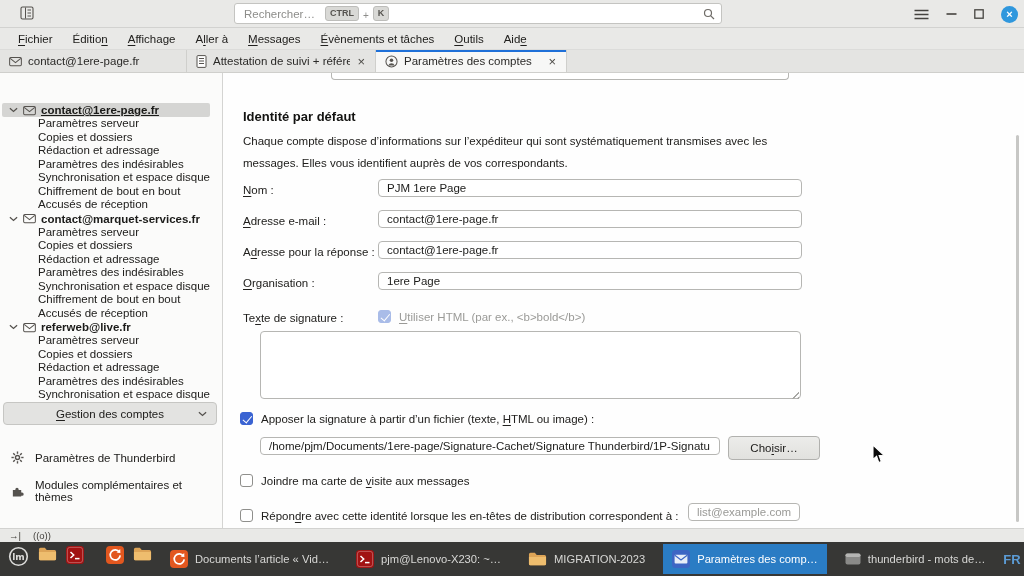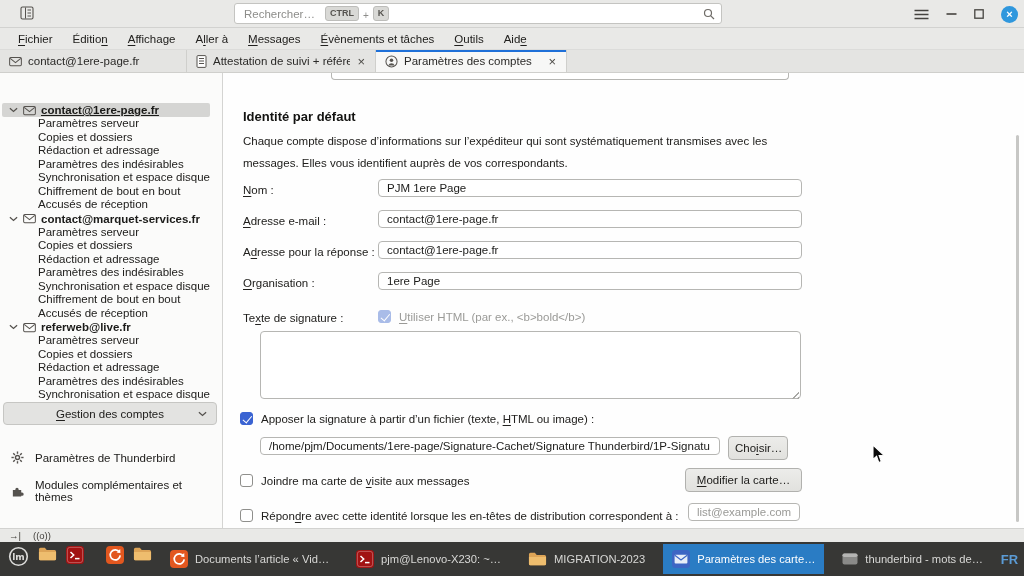--- a/index.html
+++ b/index.html
@@ -310,26 +310,25 @@
           <span class="cb checked disabled"></span>
           <span class="dis-label"><span class="mn">U</span>tiliser HTML (par ex., &lt;b&gt;bold&lt;/b&gt;)</span>
         </div>
         <textarea class="m-textarea" style="top: 258px; left: 37px; width: 541px; height: 68px;"></textarea>
         <div class="grip" style="top:316px;left:566px"></div>
         <div class="m-row" style="top:339px;left:17px">
           <span class="cb checked"></span>
           <span>Apposer la signature à partir d’un fichier (texte, <span class="mn">H</span>TML ou image) :</span>
         </div>
         <input class="m-input" style="top: 364px; left: 37px; width: 460px;" value="/home/pjm/Documents/1ere-page/Signature-Cachet/Signature Thunderbird/1P-Signatu">
-        <button class="m-btn" style="top:363px;left:505px;width:60px">Cho<span class="mn">i</span>sir…</button>
+        <button class="m-btn" style="top:363px;left:505px;width:92px">Cho<span class="mn">i</span>sir…</button>
         <div class="m-row" style="top:401px;left:17px">
           <span class="cb"></span>
           <span>Joindre ma carte de <span class="mn">v</span>isite aux messages</span>
         </div>
-        <button class="m-btn" style="top:395px;left:462px;width:117px"><span class="mn">M</span>odifier la carte…</button>
         <div class="m-row" style="top:436px;left:17px">
           <span class="cb"></span>
           <span>Répon<span class="mn">d</span>re avec cette identité lorsque les en-têtes de distribution correspondent à :</span>
         </div>
         <input class="m-input" style="top: 430px; left: 465px; width: 112px;" placeholder="list@example.com, *">
         <div class="m-scrollbar"></div>
       </div>
   </div>
 
   <div class="statusstrip">
@@ -403,21 +402,21 @@
         <span>MIGRATION-2023</span>
       </span>
       <span class="tb-win active">
         <span class="icon">
           <svg width="18" height="18" viewBox="0 0 18 18">
             <rect width="18" height="18" rx="3.5" fill="#3d66c4"></rect>
             <rect x="2.6" y="4.8" width="12.8" height="8.6" rx="1" fill="#e8eef8"></rect>
             <path d="M2.8 5.2 L9 10 L15.2 5.2" fill="none" stroke="#3d66c4" stroke-width="1.2"></path>
           </svg>
         </span>
-        <span>Paramètres des carte…</span>
+        <span>Paramètres des comp…</span>
       </span>
       <span class="tb-win">
         <span class="icon">
           <svg width="16" height="12" viewBox="0 0 16 12">
             <rect x="0.5" y="0.5" width="15" height="11" rx="2" fill="#8a8a88"></rect>
             <rect x="0.5" y="0.5" width="15" height="3.4" rx="1.7" fill="#b5b5b3"></rect>
           </svg>
         </span>
         <span>thunderbird - mots de…</span>
       </span>

